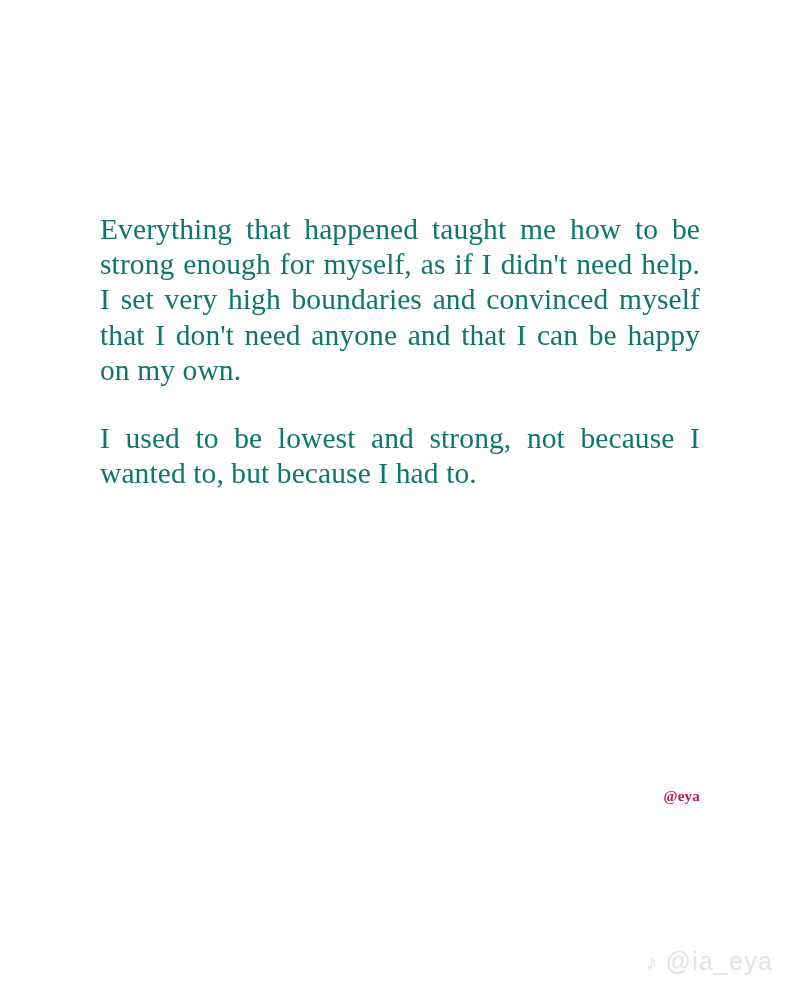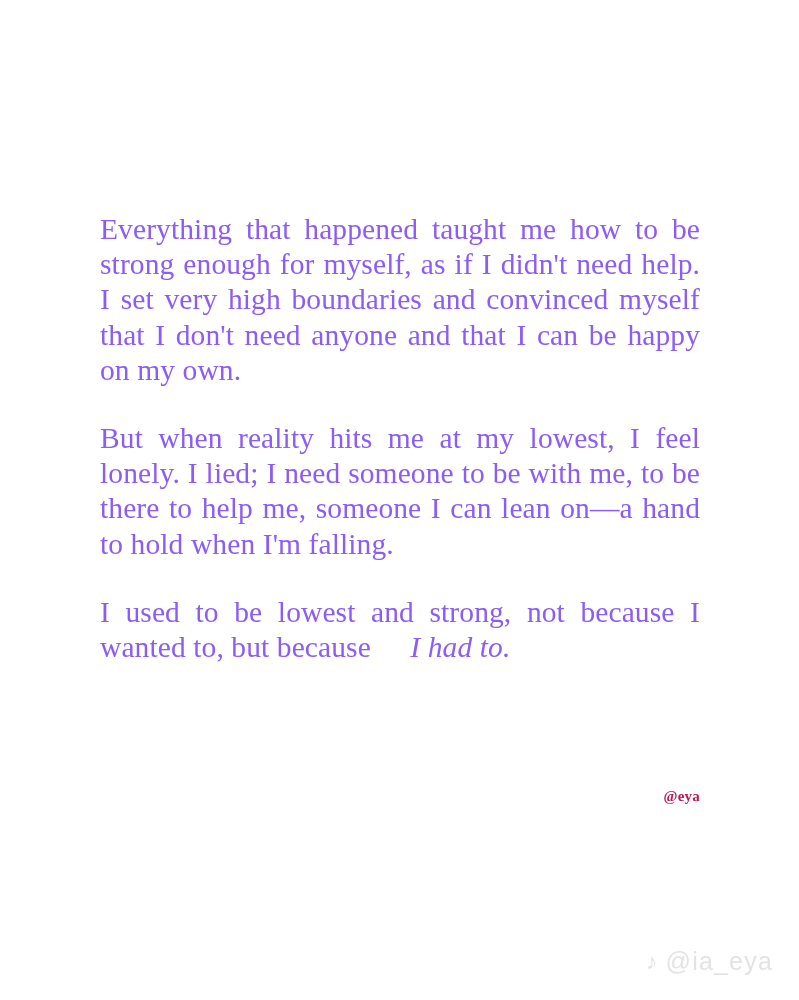--- a/index.html
+++ b/index.html
@@ -32,30 +32,28 @@
     width: 600px;
   }
 
   .paragraph {
     font-family: "Liberation Serif", serif;
     font-size: 29.5px;
     line-height: 35.2px;
     text-align: justify;
     text-justify: inter-word;
     letter-spacing: 0.1px;
-    color: #8b5cf6;
+    color: #0f766e;
     margin: 0 0 33px 0;
     font-weight: 500;
   }
   .paragraph:last-of-type {
     margin-bottom: 0;
   }
   .paragraph .italic {
-    font-style: italic;
-    margin-left: 32px;
   }
 
   #signature {
     position: absolute;
     right: 99px;
     top: 788px;
     font-family: "Liberation Serif", serif;
     font-size: 15px;
     font-weight: 700;
     letter-spacing: 0.2px;
@@ -83,21 +81,20 @@
 </style>
 </head>
 <body>
 
 <div id="quote-card">
 
   <div id="quote-body">
 
     <p class="paragraph">Everything that happened taught me how to be strong enough for myself, as if I didn't need help. I set very high boundaries and convinced myself that I don't need anyone and that I can be happy on my own.</p>
 
-    <p class="paragraph">But when reality hits me at my lowest, I feel lonely. I lied; I need someone to be with me, to be there to help me, someone I can lean on—a hand to hold when I'm falling.</p>
 
     <p class="paragraph"><span>I used to be lowest and strong, not because I wanted to, but because </span><span class="italic">I had to.</span></p>
 
   </div>
 
   <div id="signature">@eya</div>
 
   <div id="watermark">
     <span class="note-glyph">♪</span>
     <span>@ia_eya</span>

